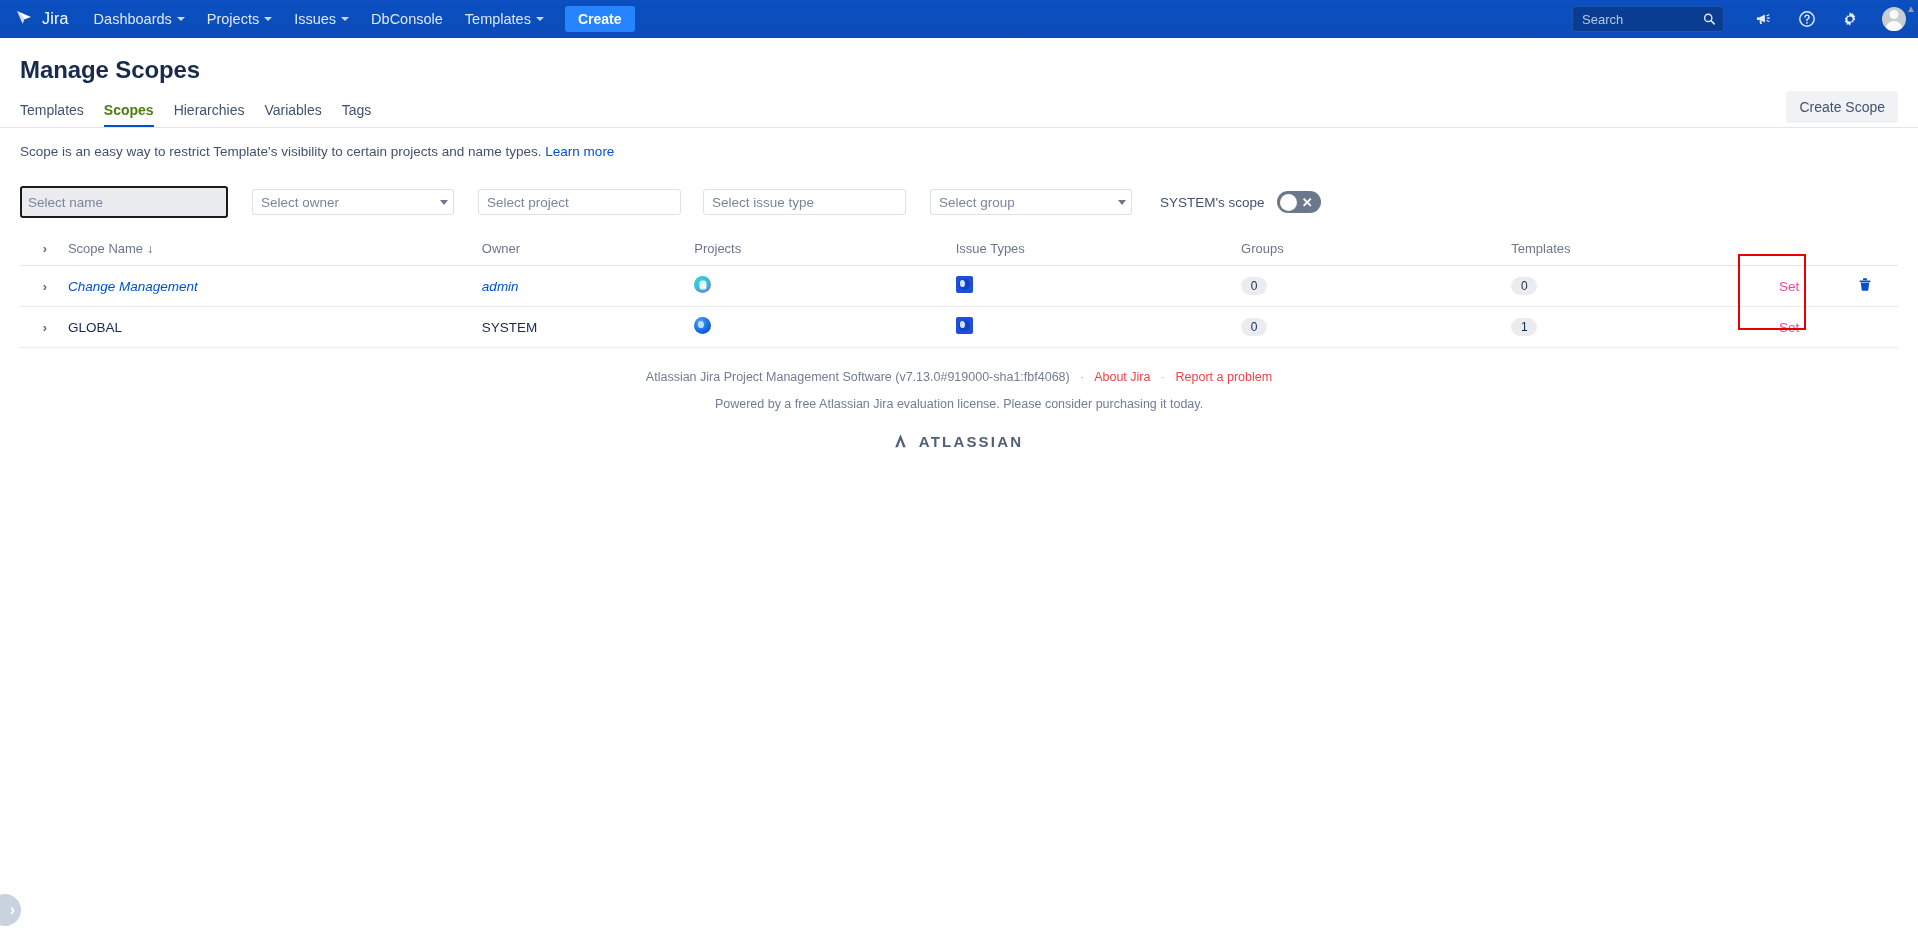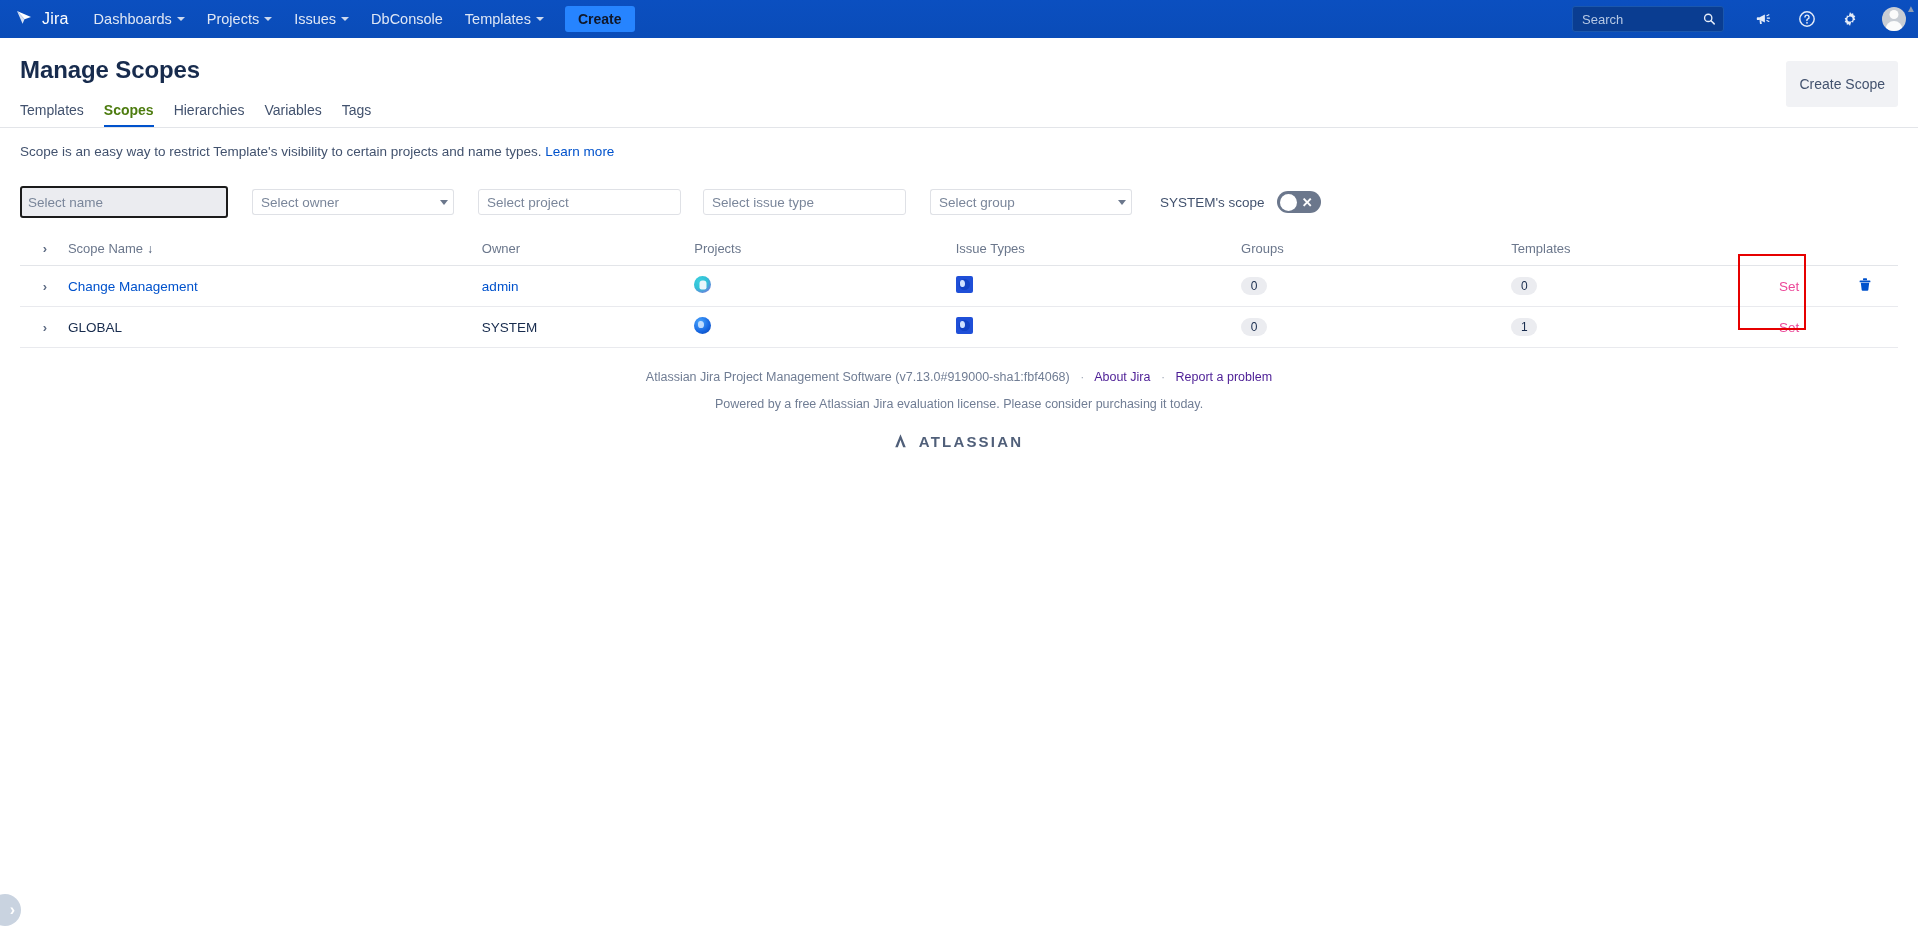--- a/index.html
+++ b/index.html
@@ -23,21 +23,21 @@
   .jira-logo { display: flex; align-items: center; gap: 5px; margin-right: 14px; }
   .jira-logo svg { display:block; }
   .jira-word { color:#fff; font-size:16px; letter-spacing:.2px; font-weight:400; }
   .nav-items { display:flex; align-items:center; height:100%; }
   .nav-item {
     color:#dfe7f5; font-size:14.5px; padding:0 11px; height:100%;
     display:flex; align-items:center; gap:5px; cursor:pointer; white-space:nowrap;
   }
   .caret { width:0;height:0;border-left:4px solid transparent;border-right:4px solid transparent;border-top:4px solid #cdd9ee; }
   .create-btn {
-    background:#2684ff; color:#0f172a; font-size:14px; font-weight:700;
+    background:#2684ff; color:#ffffff; font-size:14px; font-weight:700;
     padding:5px 13px; border-radius:3px; margin-left:10px; cursor:pointer;
     line-height:16px;
   }
   .nav-right { margin-left:auto; display:flex; align-items:center; gap:13px; padding-right:4px;padding-left:12px; }
   .searchbox {
     background:#0a3d91; border:1px solid #1b57ad; border-radius:3px;
     width:152px; height:26px; display:flex; align-items:center;
     padding:0 7px; margin-right:12px;
   }
   .searchbox input {
@@ -71,23 +71,23 @@
     position:relative; white-space:nowrap;
   }
   .tab:first-child { padding-left:0; }
   .tab.active { color:#4d7c0f; font-weight:700; }
   .tab.active::after {
     content:""; position:absolute; left:10px; right:10px; bottom:0;
     height:2px; background:#0052cc;
   }
   .tab.active:first-child::after { left:0; }
   .create-scope-btn {
-    position:absolute; right:0; bottom:20px;
+    position:absolute; right:0; bottom:4px;
     background:#f1f2f5; color:#42526e; font-size:14px;
-    padding:14px 12px; border-radius:3px; cursor:pointer;
+    padding:7px 12px; border-radius:3px; cursor:pointer;
     border:1px solid transparent;
   }
 
   .hr { height:1px; background:#e3e5e9; margin:0 -20px; }
 
   .desc { font-size:13.5px; color:#42526e; padding:16px 0 0 0; }
   .desc a { color:#0052cc; text-decoration:none; }
 
   
   .filterbar {
@@ -152,21 +152,21 @@
   .c-groups { width:248px; }
   .c-tpl { width:215px; }
   .c-set { width:80px; text-align:center; }
   .c-del { width:60px; text-align:center; }
 
   .chev {
     width:18px;height:18px; display:flex;align-items:center;justify-content:center;
     color:#5e6c84; font-size:13px; font-weight:700; cursor:pointer;
   }
   .sortarrow { color:#42526e; font-size:12px; margin-left:4px; }
-  .link { color:#0052cc; text-decoration:none; cursor:pointer; }
+  .link { color:#0052cc; text-decoration:none; cursor:pointer;font-style:italic; }
   .plain { color:#172b4d; }
 
   .pill {
     display:inline-block; background:#ebecf0; color:#172b4d;
     font-size:12px; border-radius:10px; padding:2px 9px; min-width:26px; text-align:center;
   }
   .set-link { color:#ec4899; font-size:13.5px; cursor:pointer; }
 
   .proj-avatar {
     width:17px;height:17px;border-radius:50%;
@@ -202,21 +202,21 @@
   .trash { cursor:pointer; display:inline-block; }
 
   
   .annot-box {
     position:absolute; border:2px solid #e60000; pointer-events:none;
   }
 
   
   .footer { text-align:center; margin-top:22px; }
   .f1 { font-size:12.5px; color:#707d94; }
-  .f1 a { color:#4c1d95; text-decoration:none; }
+  .f1 a { color:#ef4444; text-decoration:none; }
   .fdot { color:#a5adbb; padding:0 7px; }
   .f2 { font-size:12.5px; color:#707d94; margin-top:13px; }
   .atl-logo { margin-top:22px; display:flex; align-items:flex-start; justify-content:center; gap:7px; }
   .atl-word { color:#505f79; font-size:15px; font-weight:700; letter-spacing:2.2px; }
 
   
   .side-handle {
     position:absolute; left:-11px; bottom:7px;
     width:32px;height:32px;border-radius:50%;
     background:#c9d3e0; display:flex;align-items:center;justify-content:flex-end;

